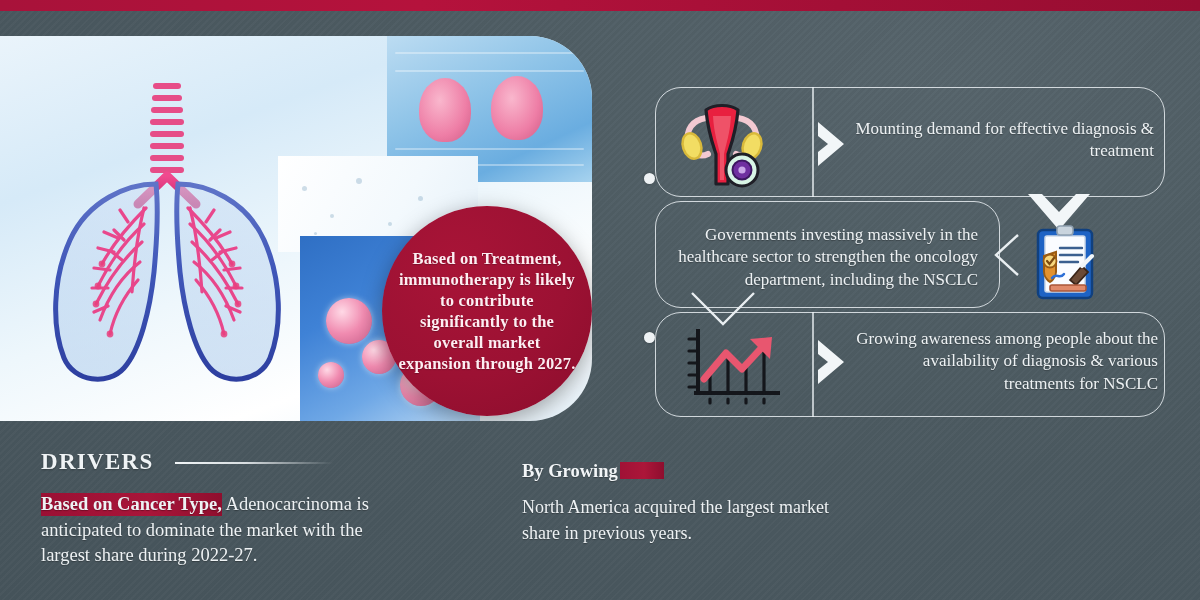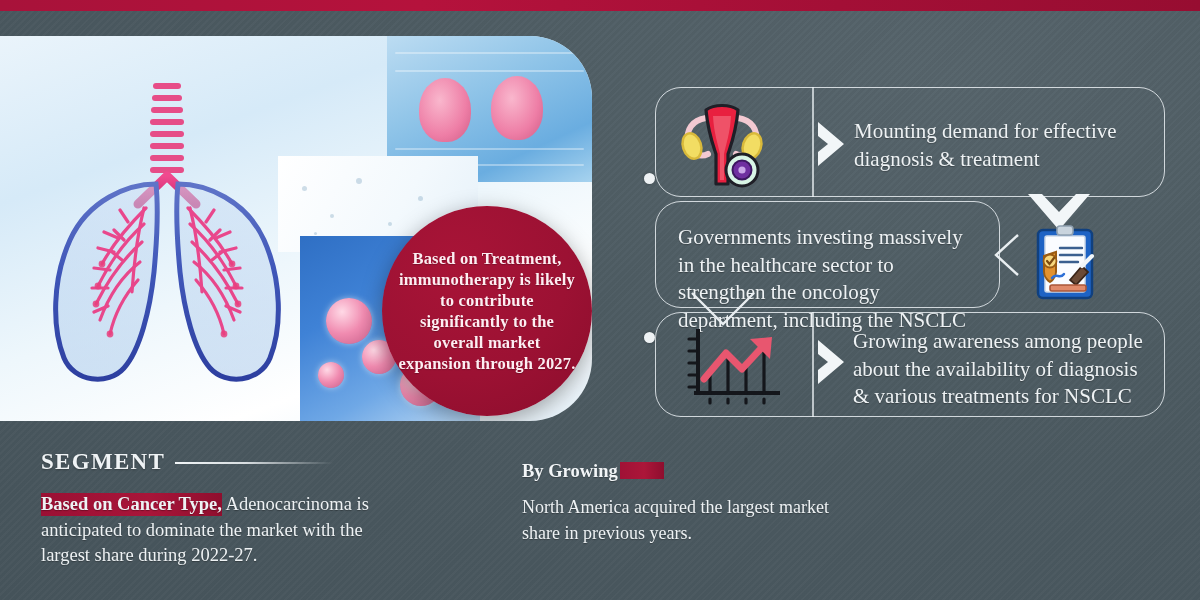--- a/index.html
+++ b/index.html
@@ -94,22 +94,23 @@
   .ddot{
     position:absolute;width:11px;height:11px;border-radius:50%;
     background:#eef2f4;box-shadow:0 0 3px rgba(0,0,0,.3);
   }
   #ddot1{left:644px;top:173px;}
   #ddot3{left:644px;top:332px;}
   .dsep{position:absolute;width:1.6px;background:rgba(238,243,246,.7);}
   #dsep1{left:812px;top:87px;height:110px;}
   #dsep3{left:812px;top:312px;height:105px;}
   .dtext{
-    position:absolute;color:#eef2f4;font-size:21px;line-height:1.32;
+    position:absolute;color:#eef2f4;font-size:17px;line-height:1.32;
     text-shadow:0 1px 1px rgba(0,0,0,.3);
+    text-align:right;
   }
   #dtext1{left:854px;top:118px;width:300px;}
   #dtext2{left:678px;top:224px;width:300px;}
   #dtext3{left:853px;top:328px;width:305px;}
   .chev{position:absolute;}
   
   .dicon{position:absolute;}
   
   #segment-head{
     position:absolute;left:41px;top:449px;
@@ -333,21 +334,21 @@
     <path d="M24 54 L46 28 L62 44 L86 18" fill="none" stroke="#e8566f" stroke-width="7" stroke-linecap="round" stroke-linejoin="round"></path>
     <path d="M70 14 L92 12 L90 34 Z" fill="#e8566f"></path>
   </svg>
 
   <svg class="chev" style="left:812px;top:336px;width:40px;height:52px" viewBox="0 0 40 52">
     <path d="M6 4 L32 26 L6 48 L6 34 L16 26 L6 18 Z" fill="#f2f6f8"></path>
   </svg>
 
   <div class="dtext" id="dtext3">Growing awareness among people about the availability of diagnosis &amp; various treatments for NSCLC</div>
 
-  <div id="segment-head">SEGMENT</div>
+  <div id="segment-head">DRIVERS</div>
   <div id="segment-rule"></div>
   <div id="seg-body">
     <b class="hl">Based on Cancer Type,</b>
     <span>Adenocarcinoma is anticipated to dominate the market with the largest share during 2022-27.</span>
   </div>
 
   <div id="region-head">
     <span>By Growing</span><span class="tail"></span>
   </div>
   <div id="region-body">North America acquired the largest market share in previous years.</div>

